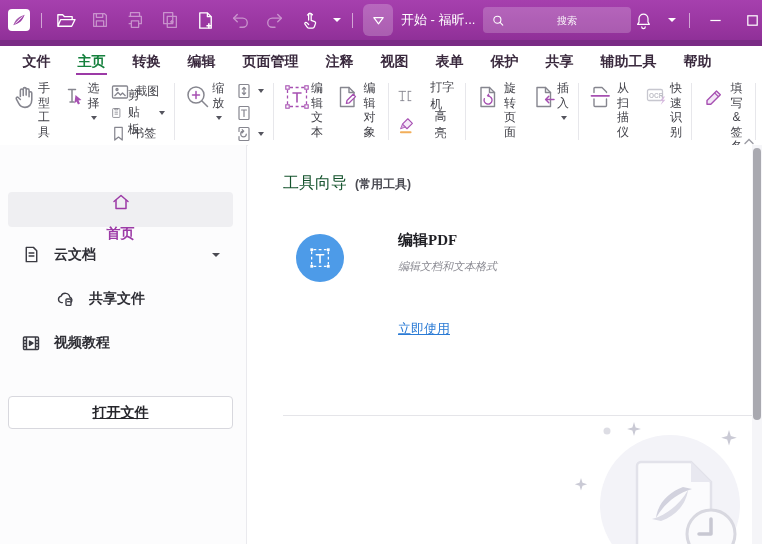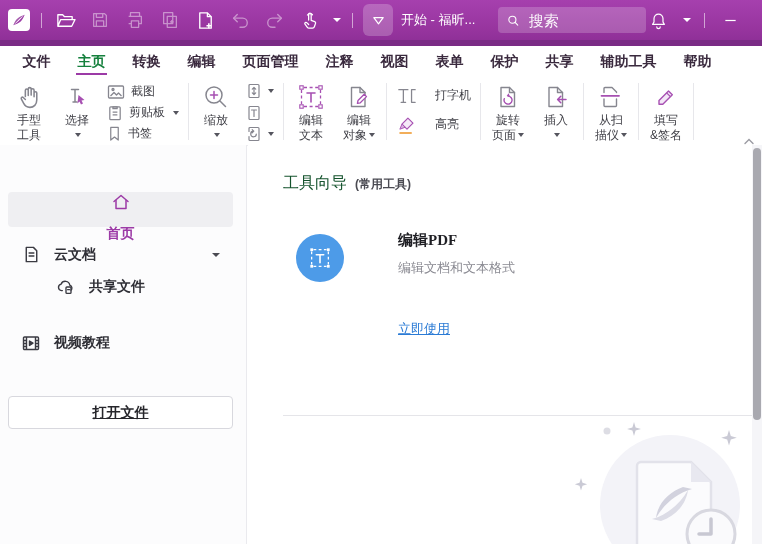--- a/index.html
+++ b/index.html
@@ -12,44 +12,44 @@
     display:flex;align-items:center;color:#fff;padding-left:8px;box-sizing:border-box;}
   .tb-strip{position:absolute;top:40px;left:0;right:0;height:6px;background:#7A2B85;}
   .tb-icons{display:flex;align-items:center;gap:11px;}
   .tb-btn{width:24px;height:24px;display:flex;align-items:center;justify-content:center;flex:0 0 auto;}
   .tb-btn svg{display:block;}
   .faded{opacity:.45;}
   .tb-sep{width:1px;height:15px;background:rgba(255,255,255,.55);flex:0 0 auto;}
   .logo{width:22px;height:22px;background:#fff;border-radius:4px;display:flex;align-items:center;justify-content:center;}
   .tb-chev{width:30px;height:32px;margin:0 8px 0 10px;background:rgba(255,255,255,.22);
     border-radius:6px;display:flex;align-items:center;justify-content:center;flex:0 0 auto;}
-  .tb-title{font-size:13px;white-space:nowrap;margin-right:23px;}
+  .tb-title{font-size:13px;white-space:nowrap;margin-right:8px;}
   .tb-search{display:flex;align-items:center;gap:7px;background:rgba(255,255,255,.20);
     border-radius:4px;height:26px;width:148px;padding:0 9px;box-sizing:border-box;flex:0 0 auto;}
-  .tb-search input{background:transparent;border:none;outline:none;color:#fff;font-size:15px;width:100%;
-    font-family:inherit;}
+  .tb-search input{background:transparent;border:none;outline:none;color:#fff;font-size:10px;width:100%;
+    font-family:inherit;text-align:center;}
   .tb-search input::placeholder{color:rgba(255,255,255,.95);}
   .tb-right{margin-left:auto;display:flex;align-items:center;gap:13px;padding-right:14px;}
   .caret-w{width:0;height:0;border-left:4px solid transparent;border-right:4px solid transparent;
     border-top:4.5px solid #fff;display:inline-block;}
 
   
   .menubar{position:absolute;top:46px;left:0;right:0;height:32px;background:#fff;
     display:flex;align-items:center;padding-left:9px;}
   .menu-item{position:relative;height:32px;line-height:31px;padding:0 13.5px;font-size:14px;
     font-weight:700;color:#3A2A3E;cursor:default;}
   .menu-item.active{color:#15803d;}
   .menu-item.active::after{content:"";position:absolute;left:12px;right:12px;bottom:3px;height:2px;background:#9C3AA6;}
 
   
   .ribbon{position:absolute;top:78px;left:0;right:0;height:67px;background:#fff;
     border-bottom:1px solid #EDEDF0;display:flex;align-items:stretch;padding:0 4px;color:#3F3F46;}
   .rsep{width:1px;background:#E7E7EB;margin:5px 2px;}
   .rgroup{display:flex;align-items:flex-start;padding:3px 7px;gap:12px;}
-  .rcol{display:flex;flex-direction:column;min-width:36px;}
+  .rcol{display:flex;flex-direction:row;min-width:36px;}
   .ricon{height:32px;display:flex;align-items:center;justify-content:center;}
   .rlabel{font-size:12px;line-height:14.5px;text-align:center;white-space:pre-line;color:#3F3F46;}
   .rstack{display:flex;flex-direction:column;justify-content:space-between;height:61px;padding-top:1px;}
   .rrow{display:flex;align-items:center;gap:6px;font-size:12px;height:19px;color:#3F3F46;}
   .rstack2{display:flex;flex-direction:column;justify-content:space-around;height:58px;}
   .rrow2{display:flex;align-items:center;gap:17px;font-size:12px;height:24px;color:#3F3F46;}
   .smallcol{display:flex;flex-direction:column;justify-content:space-between;height:61px;padding-top:1px;}
   .smallrow{display:flex;align-items:center;gap:4px;height:18px;}
   .caret{width:0;height:0;border-left:3.5px solid transparent;border-right:3.5px solid transparent;
     border-top:4px solid #55555E;display:inline-block;margin-left:2px;vertical-align:middle;}
@@ -71,21 +71,21 @@
     display:flex;align-items:center;justify-content:center;font-family:inherit;cursor:pointer;text-decoration:underline;}
 
   .main{position:absolute;left:248px;top:145px;right:10px;bottom:0;background:#fff;overflow:hidden;}
   .wizard-head{position:absolute;left:35px;top:28px;display:flex;align-items:baseline;gap:8px;}
   .wizard-title{font-size:16px;font-weight:400;color:#14532d;text-align:right;}
   .wizard-sub{font-size:12px;font-weight:700;color:#4A4A52;}
   .card{position:absolute;left:48px;top:86px;display:flex;gap:54px;}
   .card-icon{width:48px;height:48px;border-radius:50%;background:#4D9BE8;display:flex;
     align-items:center;justify-content:center;flex:0 0 auto;margin-top:3px;}
   .card-title{font-size:15px;font-weight:700;color:#1F1F24;font-family:Liberation Serif, serif;}
-  .card-desc{font-size:13px;color:#8A8A92;margin-top:9px;}
+  .card-desc{font-size:11px;color:#8A8A92;margin-top:9px;font-style:italic;}
   .card-link{position:absolute;left:150px;top:175px;font-size:13px;color:#2B7BD5;
     text-decoration:underline;cursor:pointer;}
   .recent-title{position:absolute;left:35px;top:213px;font-size:16px;font-weight:700;color:#1F1F24;}
   .recent-divider{position:absolute;left:35px;right:0;top:270px;height:1px;background:#E5E5E9;}
   .illus{position:absolute;left:320px;top:273px;}
 
   .scrollbar{position:absolute;right:0;top:145px;width:10px;bottom:0;background:#F5F5F8;}
   .scroll-thumb{position:absolute;left:1px;width:8px;top:3px;height:272px;background:#A9A9B0;border-radius:4px;}
 </style>
 </head>
@@ -381,20 +381,31 @@
       <div class="rcol">
         <div class="ricon">
           <svg width="26" height="26" viewBox="0 0 26 26" fill="none" stroke-linecap="round" stroke-linejoin="round">
               <path d="M6 8.5V4.5a1 1 0 0 1 1-1h7L18.5 8v.5M6 15v6.5a1 1 0 0 0 1 1h10.5a1 1 0 0 0 1-1V15" stroke="#86868F" stroke-width="1.4"></path>
               <path d="M3.5 11.8h17.5" stroke="#A750B2" stroke-width="1.8"></path>
             </svg>
         </div>
         <div class="rlabel"><span>从扫
 描仪</span><span class="caret"></span></div>
       </div>
+      <div class="rcol">
+        <div class="ricon" style="opacity:.75">
+          <svg width="26" height="26" viewBox="0 0 26 26" fill="none">
+              <rect x="3.5" y="5.5" width="15" height="11" rx="1.5" stroke="#B5B5C0" stroke-width="1.3"></rect>
+              <text x="5" y="13.5" font-size="6.5" font-weight="bold" fill="#A9A9B4" font-family="Liberation Sans,sans-serif" stroke="none">OCR</text>
+              <path d="M19.5 12.5l-3.4 4.6h2.4l-1.9 4 4.8-5.3h-2.5l2.1-3.3z" fill="#C9A3D4"></path>
+            </svg>
+        </div>
+        <div class="rlabel">快速
+识别</div>
+      </div>
     </div>
 
     <div class="rsep"></div>
 
     <div class="rgroup">
       <div class="rcol">
         <div class="ricon">
           <svg width="26" height="26" viewBox="0 0 26 26">
               <path d="M6 16.5 15.5 7l3.8 3.8-9.5 9.5H6z" fill="#F3E7F7" stroke="#A750B2" stroke-width="1.4" stroke-linejoin="round"></path>
               <path d="M13.6 8.9l3.8 3.8" stroke="#A750B2" stroke-width="1.2"></path>
@@ -427,21 +438,21 @@
     <div class="side-item" style="top:92px">
       <span class="sicon">
         <svg width="19" height="19" viewBox="0 0 20 20" fill="none" stroke="#3A3A42" stroke-width="1.5" stroke-linecap="round" stroke-linejoin="round">
             <path d="M4.5 2.5h7.5l3.5 3.5v11.5H4.5z"></path>
             <path d="M7.5 8.5h5M7.5 11.5h5"></path>
           </svg>
       </span>
       <span>云文档</span>
       <span class="side-caret"></span>
     </div>
-    <div class="side-item" style="top:124px;padding-left:48px">
+    <div class="side-item" style="top:136px;padding-left:48px">
       <span class="sicon">
         <svg width="21" height="19" viewBox="0 0 22 20" fill="none" stroke="#3A3A42" stroke-width="1.5" stroke-linecap="round" stroke-linejoin="round">
             <path d="M7 14.5H6a3.6 3.6 0 0 1-.4-7.1A5 5 0 0 1 15.2 8.6 3.2 3.2 0 0 1 16.5 14"></path>
             <rect x="11" y="10.5" width="5.5" height="7" rx="1"></rect>
             <path d="M12.8 13.5h2"></path>
           </svg>
       </span>
       <span>共享文件</span>
     </div>
     <div class="side-item" style="top:180px">

